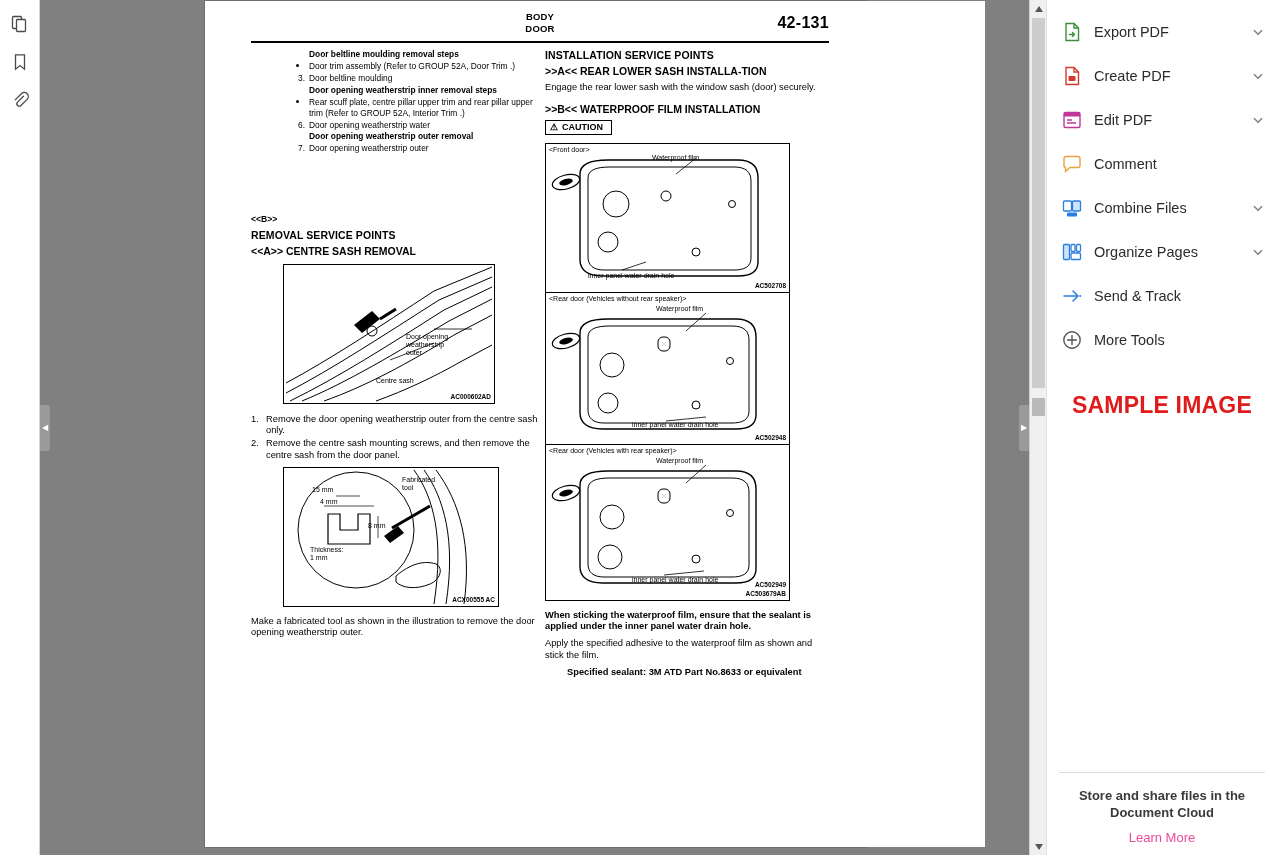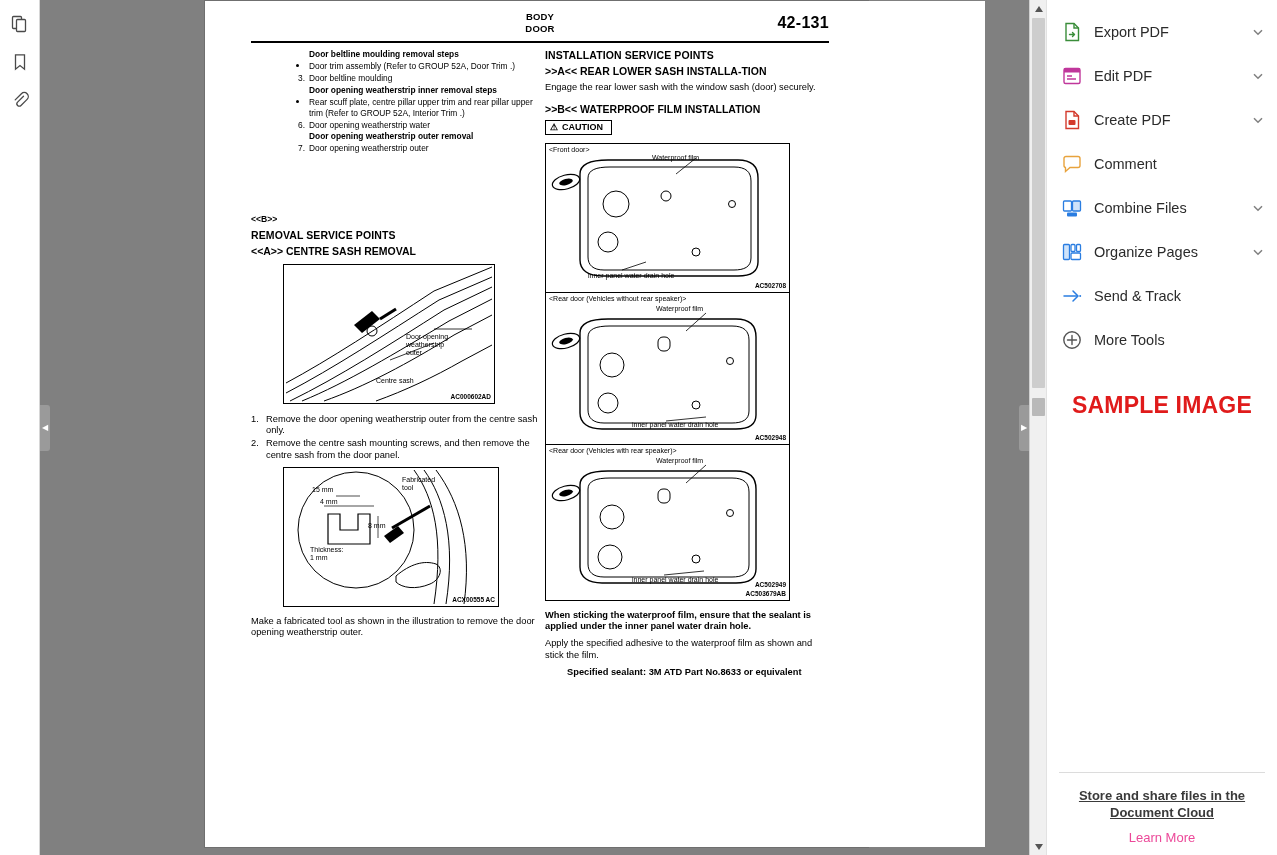--- a/index.html
+++ b/index.html
@@ -201,21 +201,20 @@
     position: absolute; left: 0; right: 0; bottom: 10px;
     text-align: center;
   }
   #cloud-promo .divider {
     border-top: 1px solid #dcdcdc;
     margin: 0 12px 14px 12px;
   }
   #cloud-promo .t1 {
     font-size: 13px; font-weight: bold; color: #3a3a3a; line-height: 1.35;
     padding: 0 24px;
-    text-decoration: underline;
   }
   #cloud-promo .t2 {
     margin-top: 8px; font-size: 13px; color: #ec4899; cursor: pointer;
   }
 
   
   .collapse-handle {
     position: absolute; top: 50%; transform: translateY(-50%);
     width: 10px; height: 46px;
     background: #9a9a9a;
@@ -466,40 +465,40 @@
       </span>
       <span class="tool-lb">Export PDF</span>
       <svg class="chev" viewBox="0 0 14 14">
           <path d="M3 5.2 L7 9.2 L11 5.2" stroke="#555" stroke-width="1.5" fill="none"></path>
         </svg>
     </div>
 
     <div class="tool-row">
       <span class="tool-ic">
         <svg width="22" height="22" viewBox="0 0 22 22" fill="none">
+          <path d="M5 2.5h8l4.5 4.5v12.5H5z" stroke="#d33a2c" stroke-width="1.4" fill="#fff"></path>
+          <path d="M13 2.5V7h4.5" stroke="#d33a2c" stroke-width="1.4" fill="none"></path>
+          <rect x="7.5" y="11" width="7" height="5" rx="1" fill="#d33a2c"></rect>
+        </svg>
+      </span>
+      <span class="tool-lb">Create PDF</span>
+      <svg class="chev" viewBox="0 0 14 14">
+          <path d="M3 5.2 L7 9.2 L11 5.2" stroke="#555" stroke-width="1.5" fill="none"></path>
+        </svg>
+    </div>
+
+    <div class="tool-row">
+      <span class="tool-ic">
+        <svg width="22" height="22" viewBox="0 0 22 22" fill="none">
           <rect x="3" y="3.5" width="16" height="15" rx="1.5" stroke="#c0379b" stroke-width="1.4" fill="#fff"></rect>
           <rect x="3" y="3.5" width="16" height="4" fill="#c0379b"></rect>
           <path d="M6 11h5M6 14h9" stroke="#c0379b" stroke-width="1.3"></path>
         </svg>
       </span>
       <span class="tool-lb">Edit PDF</span>
-      <svg class="chev" viewBox="0 0 14 14">
-          <path d="M3 5.2 L7 9.2 L11 5.2" stroke="#555" stroke-width="1.5" fill="none"></path>
-        </svg>
-    </div>
-
-    <div class="tool-row">
-      <span class="tool-ic">
-        <svg width="22" height="22" viewBox="0 0 22 22" fill="none">
-          <path d="M5 2.5h8l4.5 4.5v12.5H5z" stroke="#d33a2c" stroke-width="1.4" fill="#fff"></path>
-          <path d="M13 2.5V7h4.5" stroke="#d33a2c" stroke-width="1.4" fill="none"></path>
-          <rect x="7.5" y="11" width="7" height="5" rx="1" fill="#d33a2c"></rect>
-        </svg>
-      </span>
-      <span class="tool-lb">Create PDF</span>
       <svg class="chev" viewBox="0 0 14 14">
           <path d="M3 5.2 L7 9.2 L11 5.2" stroke="#555" stroke-width="1.5" fill="none"></path>
         </svg>
     </div>
 
     <div class="tool-row">
       <span class="tool-ic">
         <svg width="22" height="22" viewBox="0 0 22 22" fill="none">
           <path d="M3 5.5a2 2 0 012-2h12a2 2 0 012 2v7a2 2 0 01-2 2H9l-4.5 4v-4H5a2 2 0 01-2-2z" stroke="#e8a33d" stroke-width="1.4" fill="#fff"></path>
         </svg>

